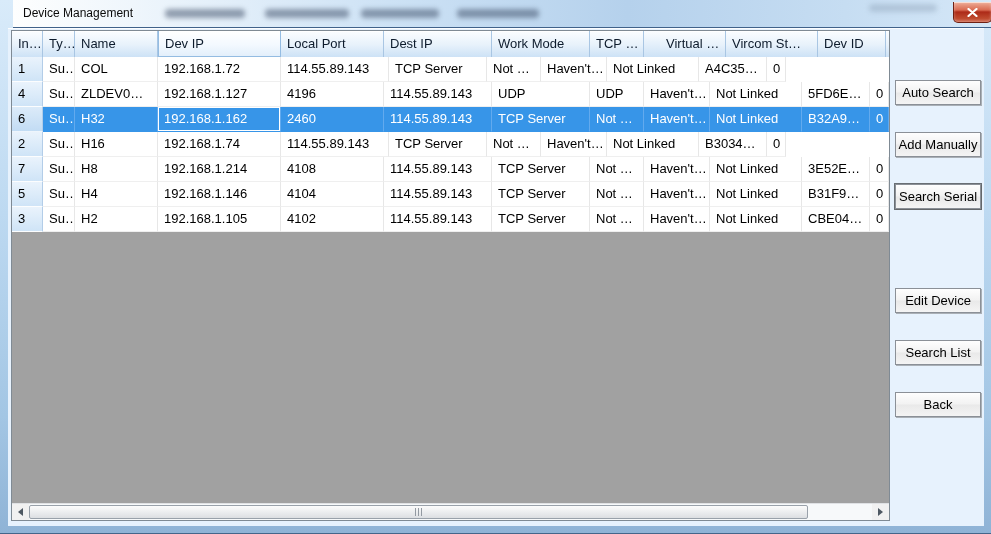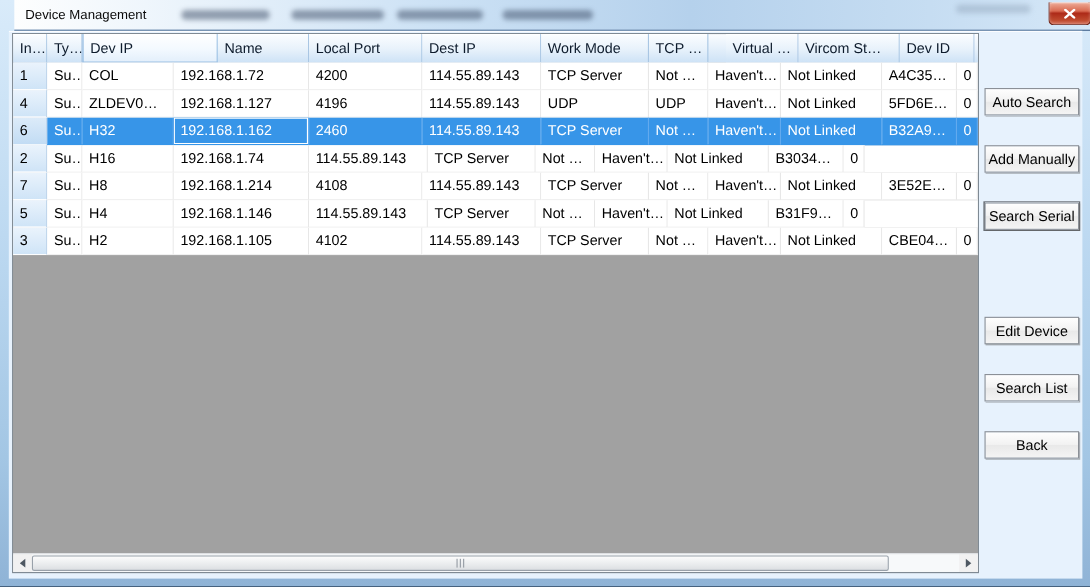--- a/index.html
+++ b/index.html
@@ -102,38 +102,37 @@
       </svg>
     </div>
   </div>
 
   <div class="client">
 
     <div class="listview">
       <div class="lv-header" id="lvHeader">
           <div class="hcell" style="width: 31px;">In…</div>
           <div class="hcell" style="width: 32px;">Ty…</div>
+          <div class="hcell" style="width: 83px;">Name</div>
           <div class="hcell hot" style="width: 123px;">Dev IP</div>
-          <div class="hcell" style="width: 83px;">Name</div>
           <div class="hcell" style="width: 103px;">Local Port</div>
           <div class="hcell" style="width: 108px;">Dest IP</div>
           <div class="hcell" style="width: 98px;">Work Mode</div>
           <div class="hcell" style="width: 54px;">TCP …</div>
           <div class="hcell" style="width: 66px; margin-left: 16px;">Virtual …</div>
           <div class="hcell" style="width: 92px;">Vircom St…</div>
           <div class="hcell" style="width: 68px;">Dev ID</div>
           <div class="hcell" style="width: 19px;">T</div>
         </div>
       <div id="lvRows">
           <div class="lvrow">
             <div class="cell c0" style="width: 31px;">1</div>
             <div class="cell" style="width: 32px;">Su…</div>
             <div class="cell" style="width: 83px;">COL</div>
             <div class="cell" style="width: 123px;">192.168.1.72</div>
-            <div class="cell" style="width: 103px;">4200</div>
             <div class="cell" style="width: 108px;">114.55.89.143</div>
             <div class="cell" style="width: 98px;">TCP Server</div>
             <div class="cell" style="width: 54px;">Not …</div>
             <div class="cell" style="width: 66px;">Haven't…</div>
             <div class="cell" style="width: 92px;">Not Linked</div>
             <div class="cell" style="width: 68px;">A4C35…</div>
             <div class="cell" style="width: 19px;">0</div>
           </div>
           <div class="lvrow">
             <div class="cell c0" style="width: 31px;">4</div>
@@ -188,20 +187,21 @@
             <div class="cell" style="width: 66px;">Haven't…</div>
             <div class="cell" style="width: 92px;">Not Linked</div>
             <div class="cell" style="width: 68px;">3E52E…</div>
             <div class="cell" style="width: 19px;">0</div>
           </div>
           <div class="lvrow">
             <div class="cell c0" style="width: 31px;">5</div>
             <div class="cell" style="width: 32px;">Su…</div>
             <div class="cell" style="width: 83px;">H4</div>
             <div class="cell" style="width: 123px;">192.168.1.146</div>
+            <div class="cell" style="width: 103px;">4104</div>
             <div class="cell" style="width: 108px;">114.55.89.143</div>
             <div class="cell" style="width: 98px;">TCP Server</div>
             <div class="cell" style="width: 54px;">Not …</div>
             <div class="cell" style="width: 66px;">Haven't…</div>
             <div class="cell" style="width: 92px;">Not Linked</div>
             <div class="cell" style="width: 68px;">B31F9…</div>
             <div class="cell" style="width: 19px;">0</div>
           </div>
           <div class="lvrow">
             <div class="cell c0" style="width: 31px;">3</div>

